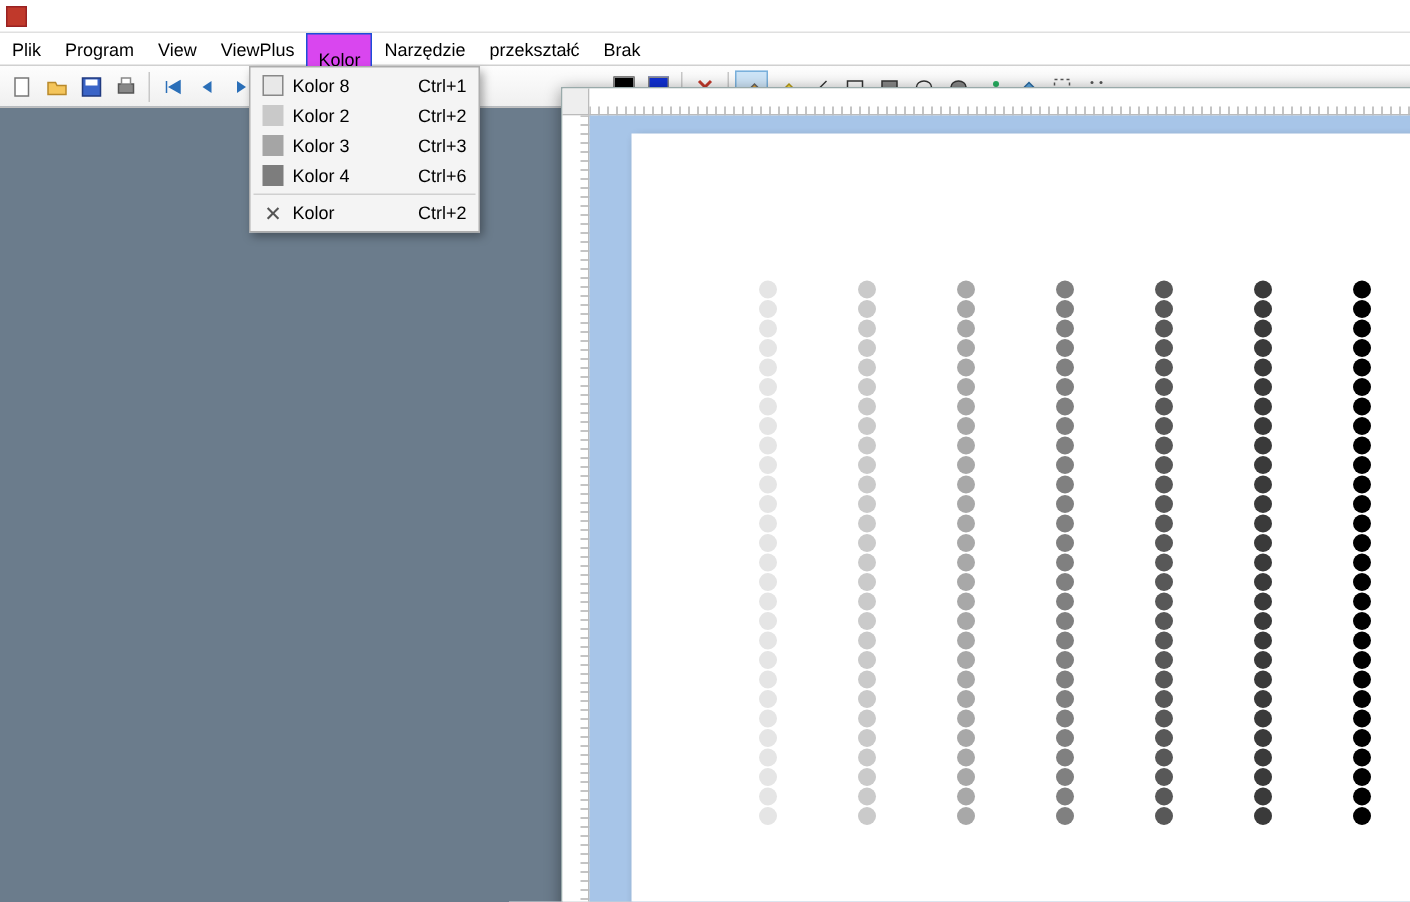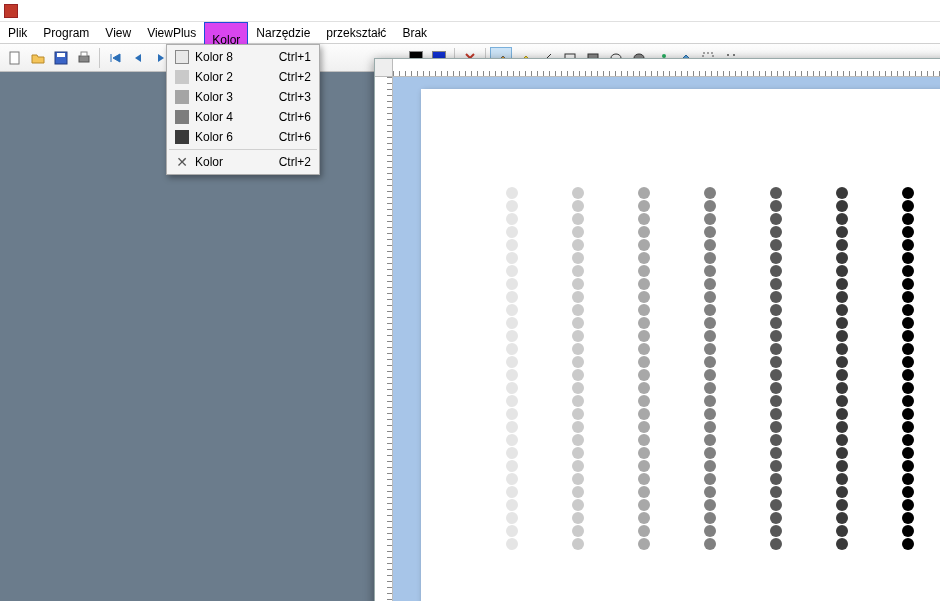--- a/index.html
+++ b/index.html
@@ -452,27 +452,20 @@
       <div class="dd-label">Kolor 3</div>
       <div class="dd-short">Ctrl+3</div>
     </div>
     <div class="dd-row">
       <div class="dd-swatch-cell">
         <div class="dd-swatch" style="background: rgb(125, 125, 125);"></div>
       </div>
       <div class="dd-label">Kolor 4</div>
       <div class="dd-short">Ctrl+6</div>
     </div>
-    <div class="dd-row">
-      <div class="dd-swatch-cell">
-        <div class="dd-swatch" style="background: rgb(58, 58, 58);"></div>
-      </div>
-      <div class="dd-label">Kolor 6</div>
-      <div class="dd-short">Ctrl+6</div>
-    </div>
     <div class="dd-sep"></div>
     <div class="dd-row">
       <div class="dd-swatch-cell">
         <div class="dd-x">✕</div>
       </div>
       <div class="dd-label">Kolor</div>
       <div class="dd-short">Ctrl+2</div>
     </div>
   </div>
 

